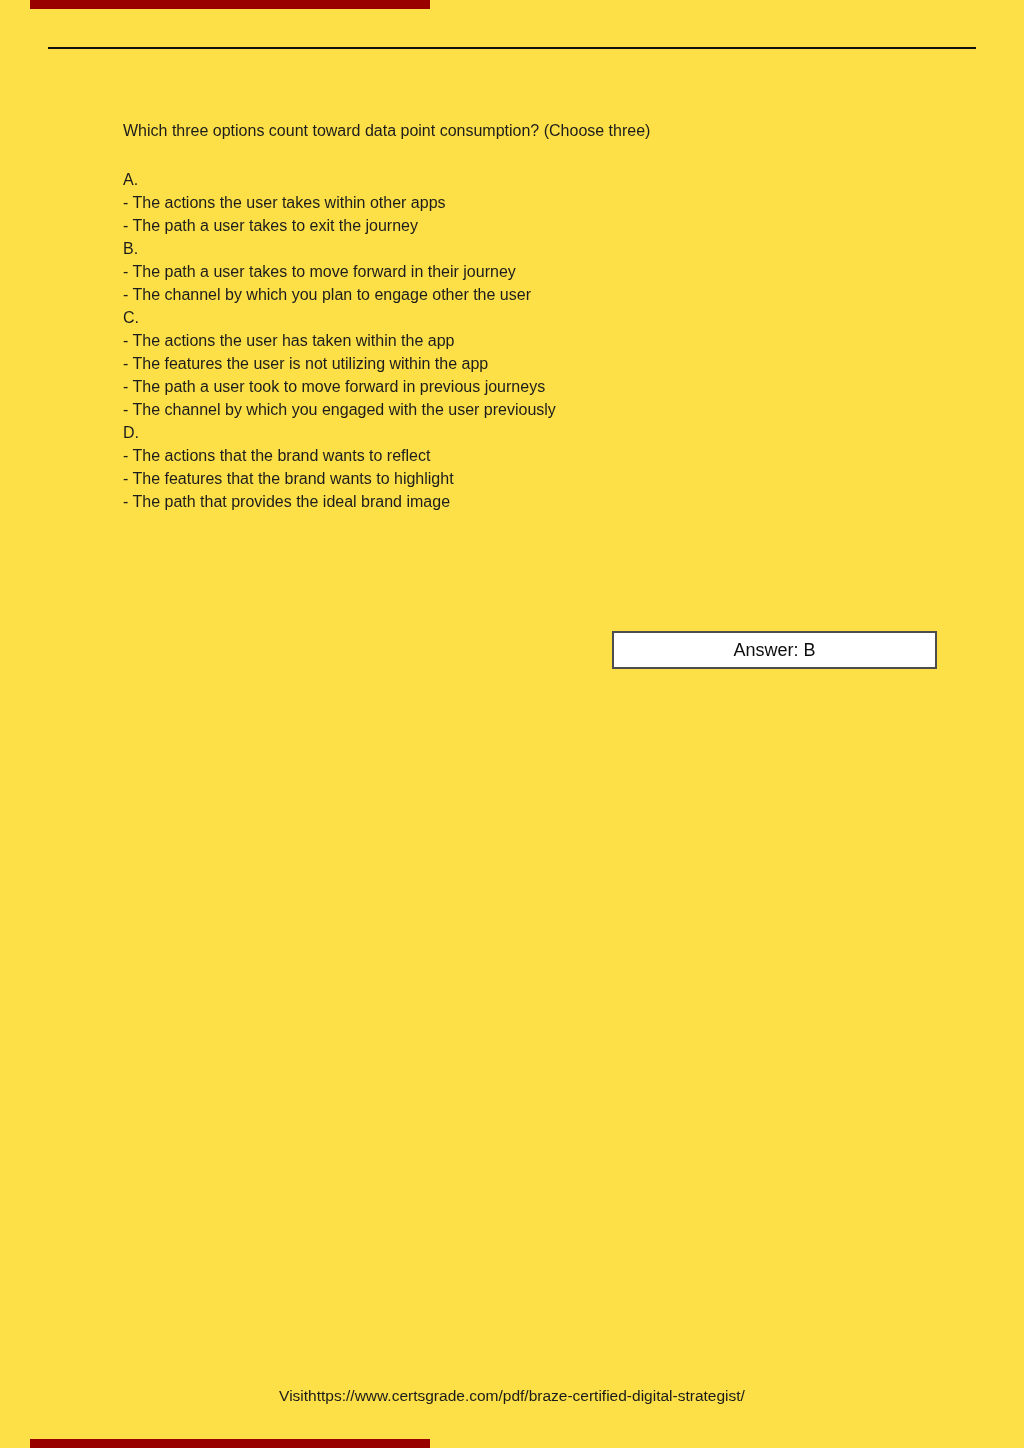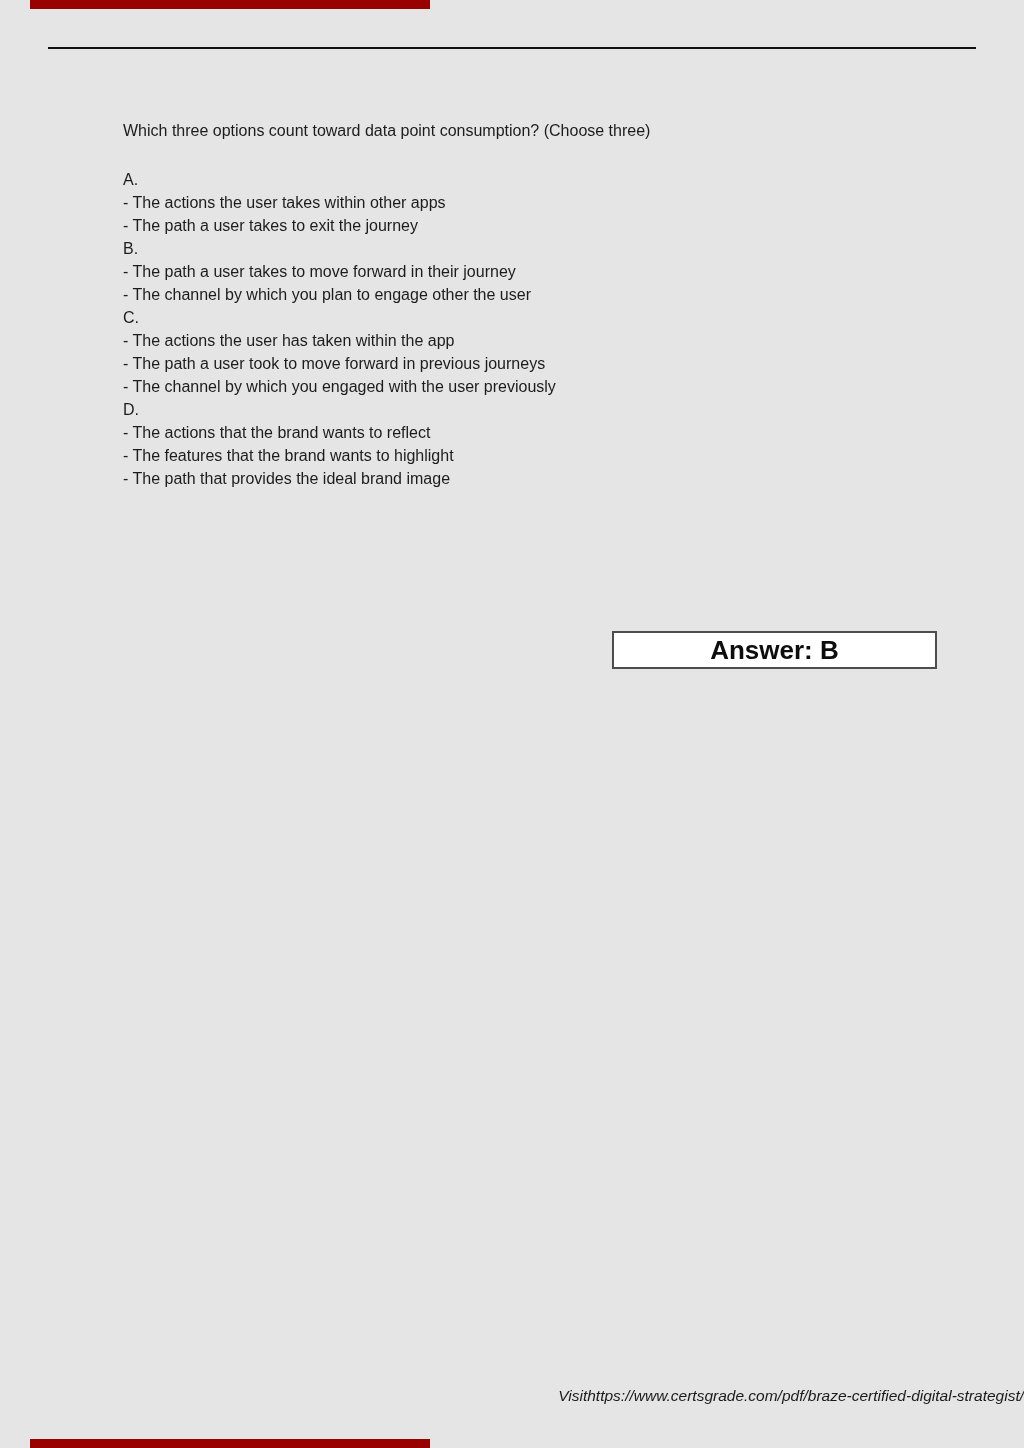--- a/index.html
+++ b/index.html
@@ -4,21 +4,21 @@
 <style>
   html, body {
     margin: 0;
     padding: 0;
     background: #ffffff;
   }
   .page {
     position: relative;
     width: 1024px;
     height: 1448px;
-    background: #e5e5e5;
+    background: #fde047;
     overflow: hidden;
     font-family: "Liberation Sans", "DejaVu Sans", sans-serif;
     color: #1c1c1c;
   }
   .accent-bar {
     position: absolute;
     left: 30px;
     width: 400px;
     height: 9px;
     background: #990000;
@@ -56,34 +56,33 @@
     position: absolute;
     left: 612px;
     top: 631px;
     width: 325px;
     height: 38px;
     border: 2px solid #4d4d4d;
     box-sizing: border-box;
     display: flex;
     align-items: center;
     justify-content: center;
-    font-size: 26px;
-    font-weight: bold;
+    font-size: 18px;
+    font-weight: normal;
     color: #0d0d0d;
     background: #ffffff;
   }
   .footer {
     position: absolute;
     left: 0;
     top: 1385px;
     width: 1024px;
-    text-align: right;
+    text-align: center;
     font-size: 15.5px;
     line-height: 22px;
-    font-style: italic;
     color: #1a1a1a;
   }
 </style>
 </head>
 <body>
 
 <div class="page">
 
   <div class="accent-bar top"></div>
 
@@ -93,20 +92,21 @@
 
   <div class="options">
     <div>A.</div>
     <div>- The actions the user takes within other apps</div>
     <div>- The path a user takes to exit the journey</div>
     <div>B.</div>
     <div>- The path a user takes to move forward in their journey</div>
     <div>- The channel by which you plan to engage other the user</div>
     <div>C.</div>
     <div>- The actions the user has taken within the app</div>
+    <div>- The features the user is not utilizing within the app</div>
     <div>- The path a user took to move forward in previous journeys</div>
     <div>- The channel by which you engaged with the user previously</div>
     <div>D.</div>
     <div>- The actions that the brand wants to reflect</div>
     <div>- The features that the brand wants to highlight</div>
     <div>- The path that provides the ideal brand image</div>
   </div>
 
   <div class="answer-box">
     <span>Answer: B</span>

